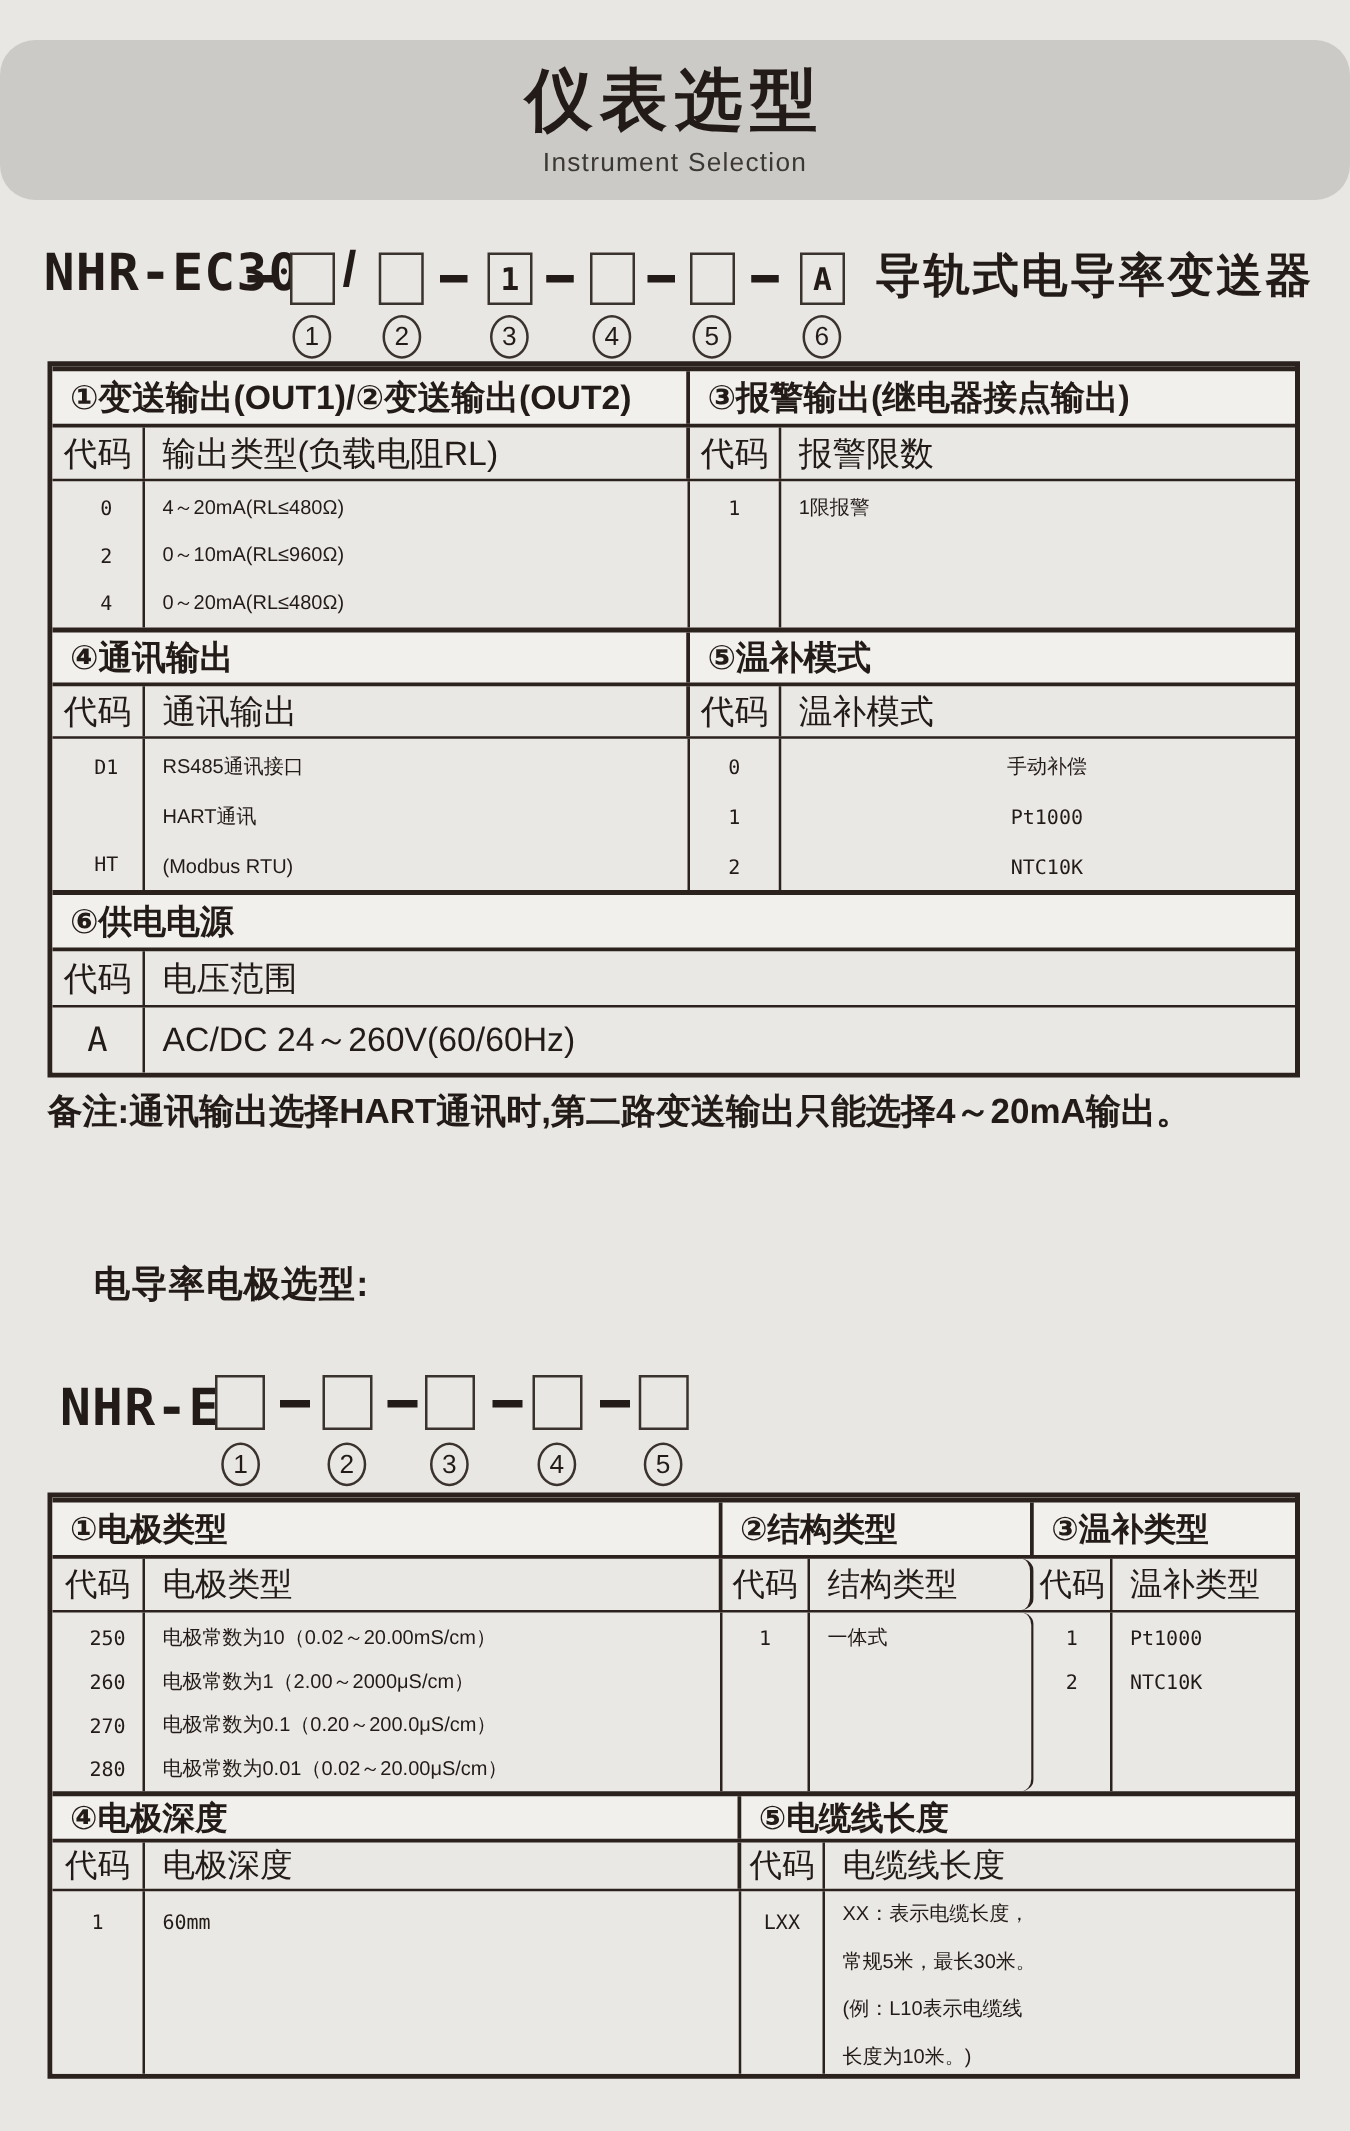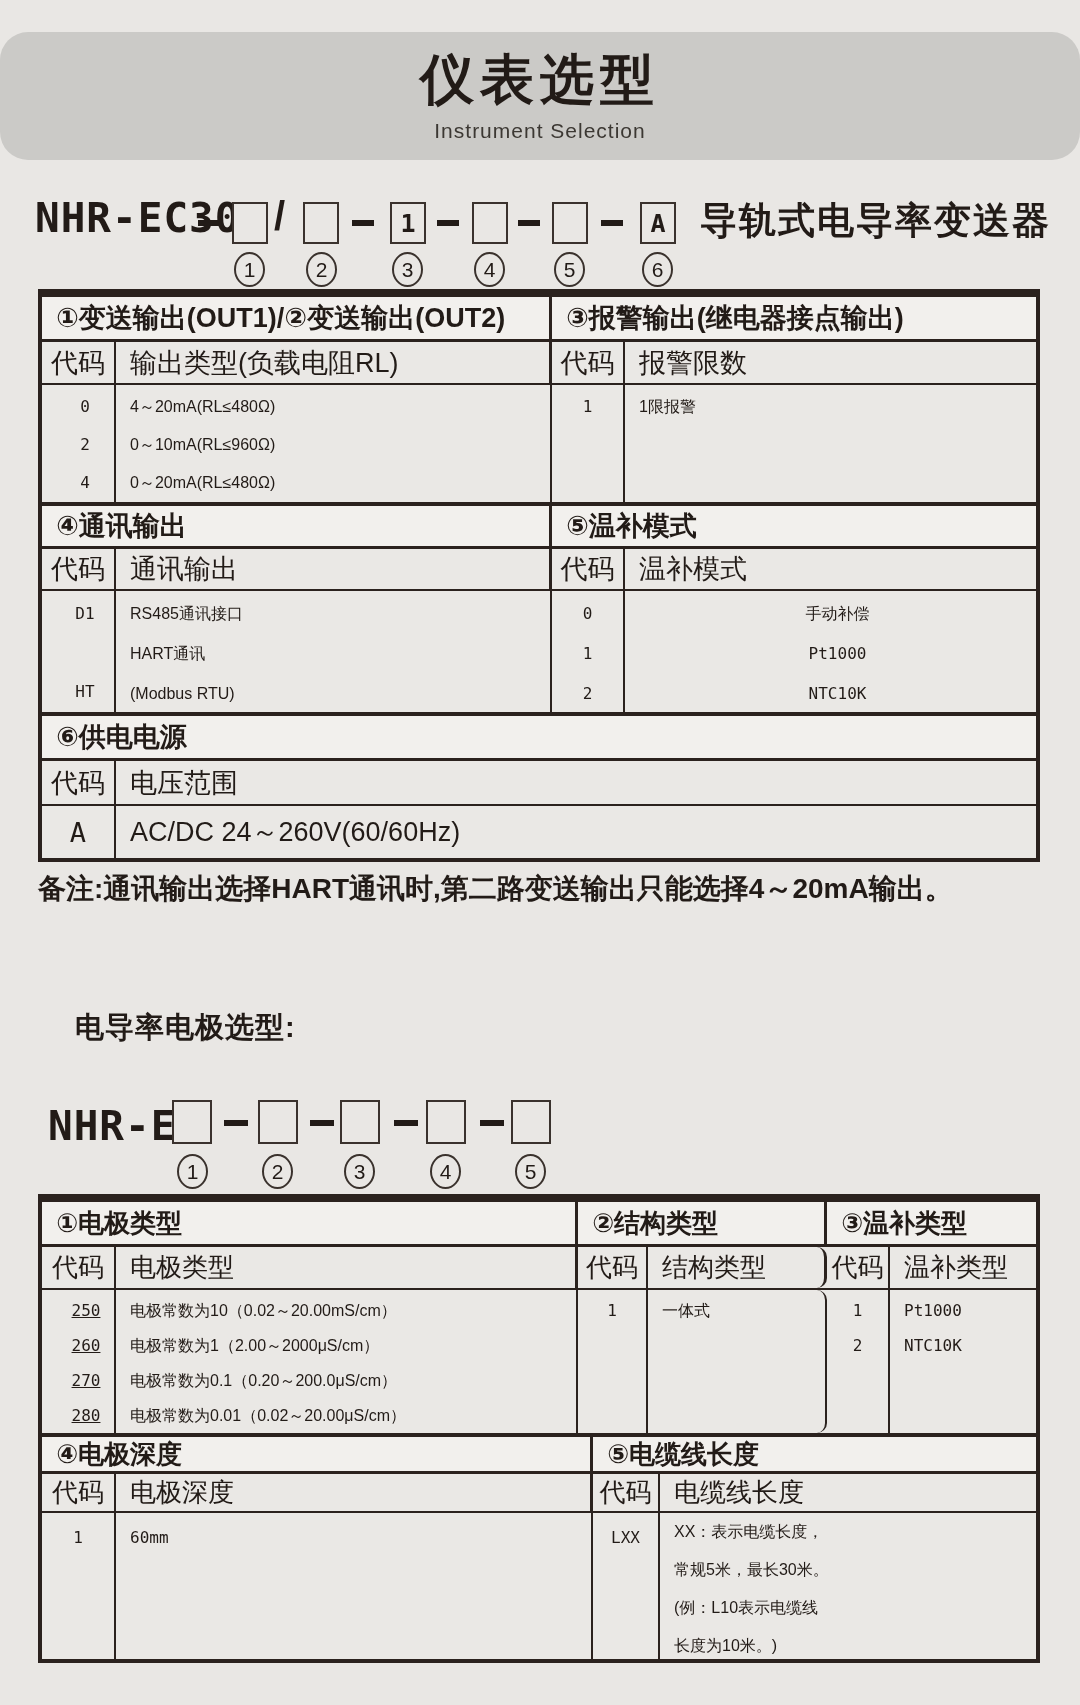--- a/index.html
+++ b/index.html
@@ -271,21 +271,21 @@
   <div class="t-row aftersec h44">
     <div class="cell code d1">代码</div>
     <div class="cell d2 thickR">电极类型</div>
     <div class="cell code d3">代码</div>
     <div class="cell d4 thickR">结构类型</div>
     <div class="cell code d5">代码</div>
     <div class="cell d6 last">温补类型</div>
   </div>
 
   <div class="t-row data1">
-    <div class="lines lncell d1" style="padding-left:16px;text-decoration:underline;">
+    <div class="lines lncell d1" style="padding-left:16px;">
       <span class="ln ln35 lnC tech">250</span>
       <span class="ln ln35 lnC tech">260</span>
       <span class="ln ln35 lnC tech">270</span>
       <span class="ln ln35 lnC tech">280</span>
     </div>
     <div class="lines lncell d2 thickR">
       <span class="ln ln35">电极常数为10（0.02～20.00mS/cm）</span>
       <span class="ln ln35">电极常数为1（2.00～2000μS/cm）</span>
       <span class="ln ln35">电极常数为0.1（0.20～200.0μS/cm）</span>
       <span class="ln ln35">电极常数为0.01（0.02～20.00μS/cm）</span>

